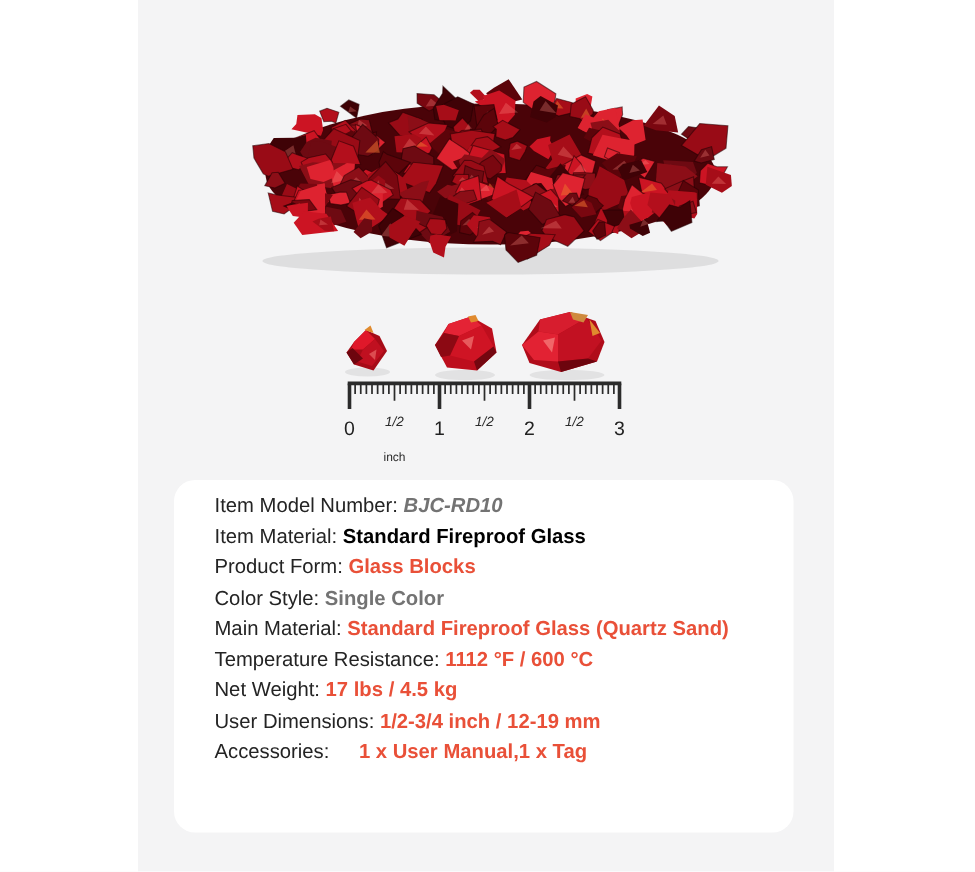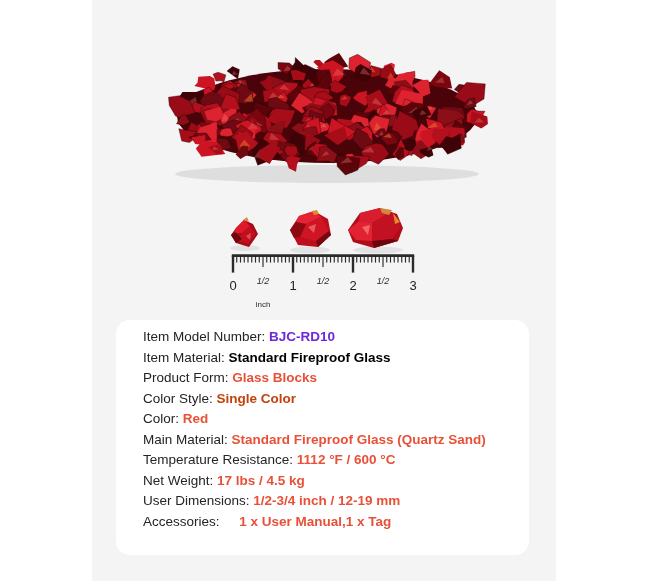--- a/index.html
+++ b/index.html
@@ -396,25 +396,24 @@
       <span class="ruler-label ruler-num" style="left:189px">1</span>
       <span class="ruler-label ruler-num" style="left:249px">2</span>
       <span class="ruler-label ruler-num" style="left:309px">3</span>
       <span class="ruler-label ruler-half" style="left:159px">1/2</span>
       <span class="ruler-label ruler-half" style="left:219px">1/2</span>
       <span class="ruler-label ruler-half" style="left:279px">1/2</span>
       <span class="ruler-label ruler-unit" style="left:156px">inch</span>
     </div>
 
     <div class="spec-card">
-      <div class="spec-row"><span class="spec-label">Item Model Number:</span> <span class="spec-value" style="color: #6d28d9;">BJC-RD10</span></div>
+      <div class="spec-row"><span class="spec-label">Item Model Number:</span> <span class="spec-value" style="color: #737373; font-style: italic;">BJC-RD10</span></div>
       <div class="spec-row"><span class="spec-label">Item Material:</span> <span class="spec-value" style="color: #000000;">Standard Fireproof Glass</span></div>
       <div class="spec-row"><span class="spec-label">Product Form:</span> <span class="spec-value" style="color: rgb(233, 80, 56);">Glass Blocks</span></div>
-      <div class="spec-row"><span class="spec-label">Color Style:</span> <span class="spec-value" style="color: #c2410c; margin-top: 20px;">Single Color</span></div>
-      <div class="spec-row"><span class="spec-label">Color:</span> <span class="spec-value" style="color: rgb(233, 80, 56);">Red</span></div>
+      <div class="spec-row"><span class="spec-label">Color Style:</span> <span class="spec-value" style="color: #737373; margin-top: 20px;">Single Color</span></div>
       <div class="spec-row"><span class="spec-label">Main Material:</span> <span class="spec-value" style="color: rgb(233, 80, 56);">Standard Fireproof Glass (Quartz Sand)</span></div>
       <div class="spec-row"><span class="spec-label">Temperature Resistance:</span> <span class="spec-value" style="color: rgb(233, 80, 56);">1112 °F / 600 °C</span></div>
       <div class="spec-row"><span class="spec-label">Net Weight:</span> <span class="spec-value" style="color: rgb(233, 80, 56);">17 lbs / 4.5 kg</span></div>
       <div class="spec-row"><span class="spec-label">User Dimensions:</span> <span class="spec-value" style="color: rgb(233, 80, 56);">1/2-3/4 inch / 12-19 mm</span></div>
       <div class="spec-row"><span class="spec-label">Accessories:</span> <span class="spec-value" style="color: rgb(233, 80, 56); margin-left: 16px;">1 x User Manual,1 x Tag</span></div>
     </div>
   </div>
 </div>
 
 </body></html>

